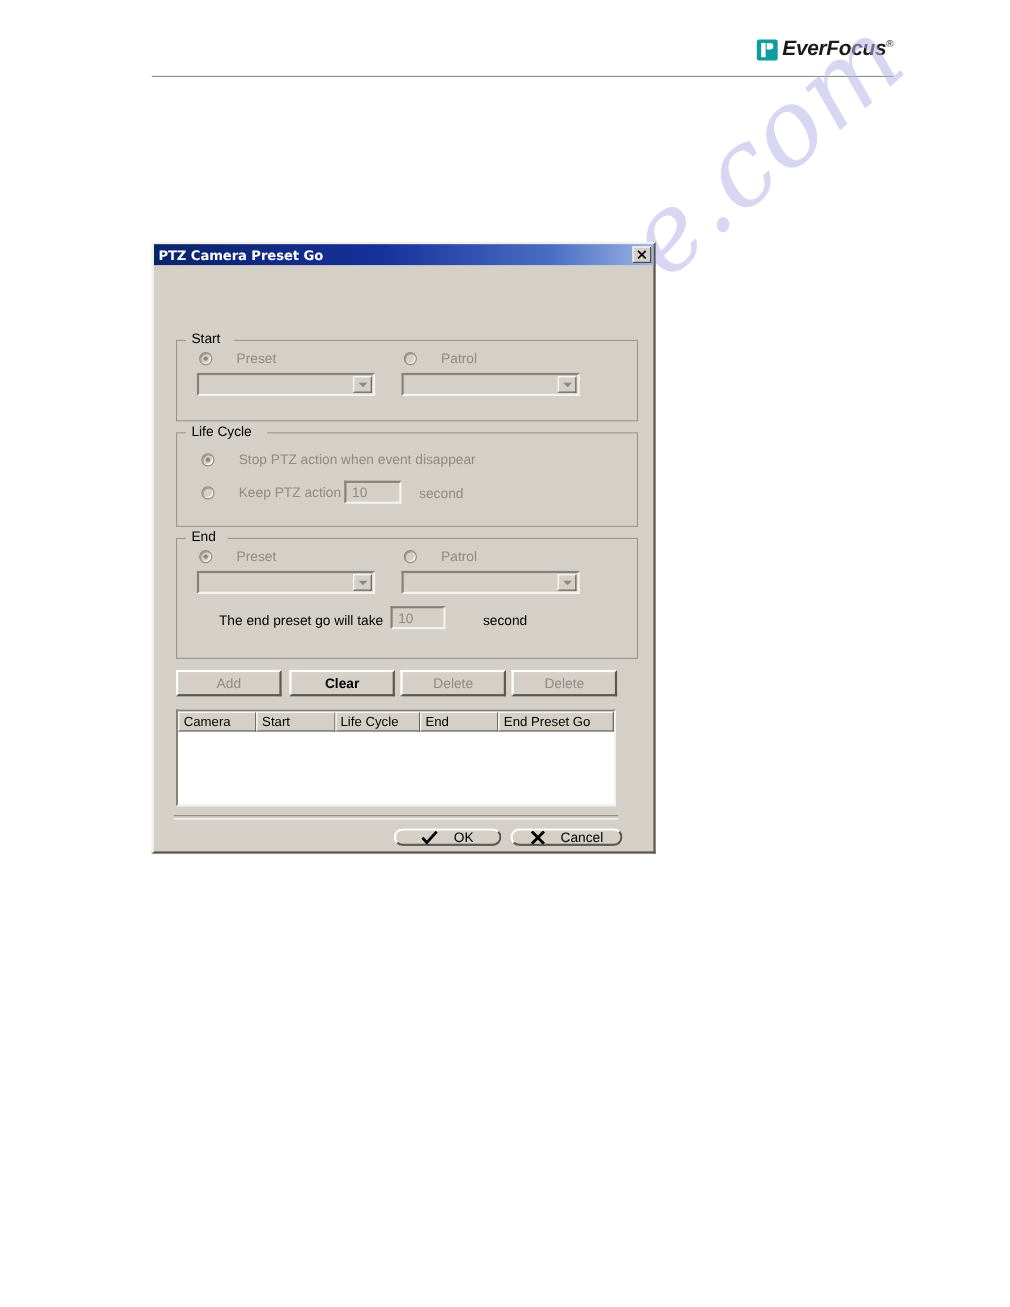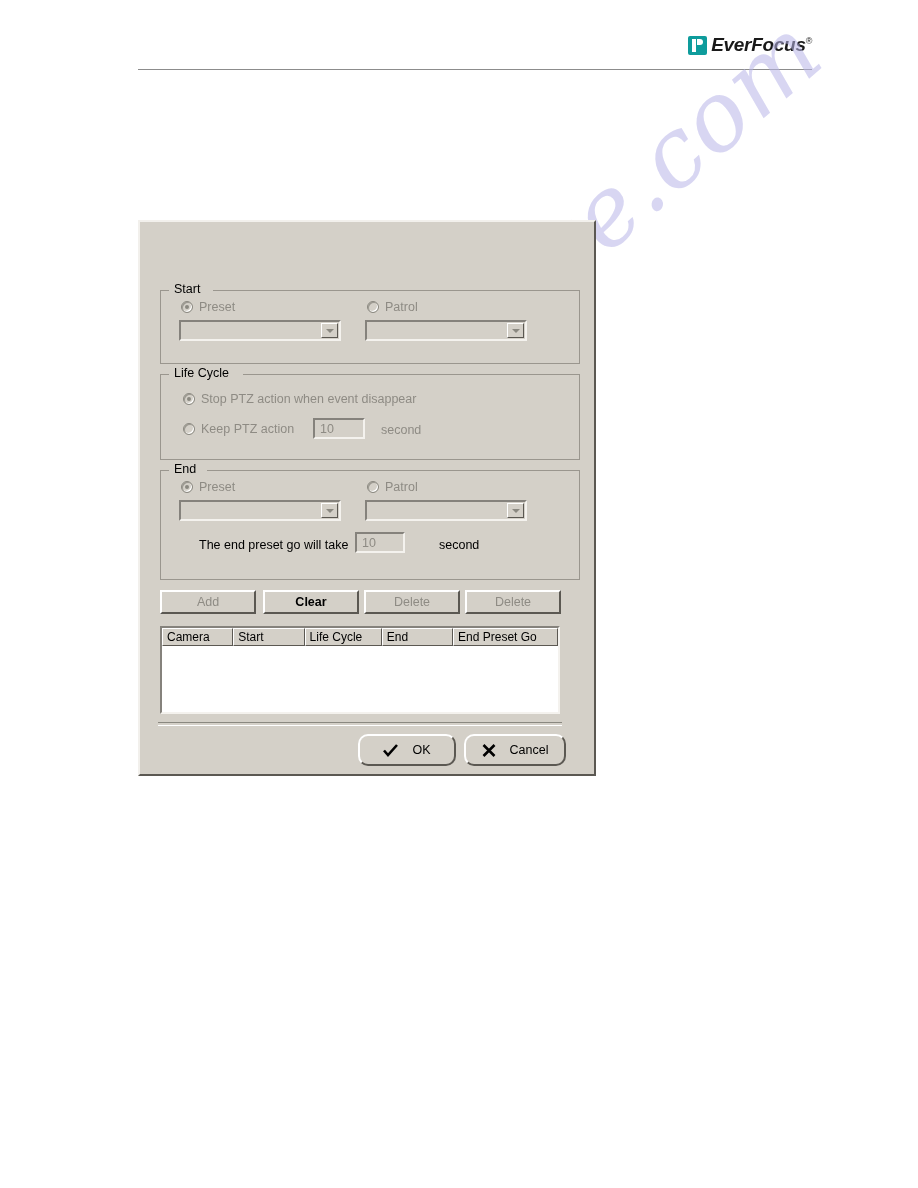--- a/index.html
+++ b/index.html
@@ -251,21 +251,21 @@
     top: 0;
     height: 1px;
     background: #9a968e;
   }
 
   .grp-start  { left: 20px; top: 68px;  width: 420px; height: 74px; }
   .grp-life   { left: 20px; top: 152px; width: 420px; height: 86px; }
   .grp-end    { left: 20px; top: 248px; width: 420px; height: 110px; }
 
   
-  .radio-row { position: absolute; display: flex; align-items: center; gap: 6px; }
+  .radio-row { position: absolute; display: flex; align-items: center; gap: 22px; }
   .radio {
     width: 12px; height: 12px;
     border-radius: 50%;
     background: #d4d0c8;
     border: 1px solid #8a8880;
     box-shadow: inset 1px 1px 0 #9b9890, inset -1px -1px 0 #ffffff;
     position: relative;
     box-sizing: border-box;
     flex: none;
   }
@@ -376,21 +376,21 @@
     height: 2px;
     border-top: 1px solid #8a8880;
     border-bottom: 1px solid #ffffff;
   }
 
   
   .bottom-btns { position: absolute; left: 218px; top: 512px; }
   .bbtn {
     position: absolute;
     top: 0;
-    height: 32px;
+    height: 16px;
     background: #d4d0c8;
     border-top: 2px solid #ffffff;
     border-left: 2px solid #ffffff;
     border-right: 2px solid #5b5852;
     border-bottom: 2px solid #5b5852;
     box-sizing: border-box;
     display: flex;
     align-items: center;
     justify-content: center;
     gap: 14px;
@@ -409,20 +409,28 @@
     <span class="logo-mark"></span>
     <span class="logo-text"><span>EverFocus</span><span class="logo-reg">®</span></span>
   </div>
 </div>
 <div class="header-rule"></div>
 
 <div class="watermark">manualshive.com</div>
 
 <div class="dialog">
 
+  <div class="titlebar">
+    <span class="titlebar-text">PTZ Camera Preset Go</span>
+    <span class="close-btn">
+      <svg width="9" height="9" viewBox="0 0 9 9" aria-hidden="true">
+        <path d="M1 1 L8 8 M8 1 L1 8" stroke="#000" stroke-width="1.6" fill="none"></path>
+      </svg>
+    </span>
+  </div>
 
   <div class="dlg-body">
 
 
     <div class="group grp-start">
       <span class="group-topline-right" style="left:52px; right:0;"></span>
       <span class="group-legend">Start</span>
 
       <div class="radio-row" style="left:20px; top:10px;">
         <span class="radio checked"></span>

